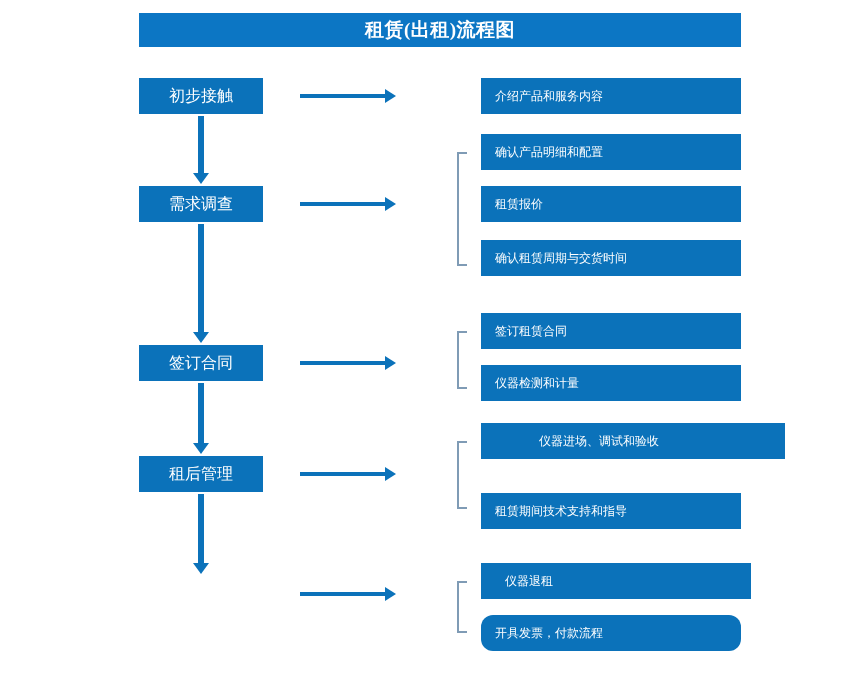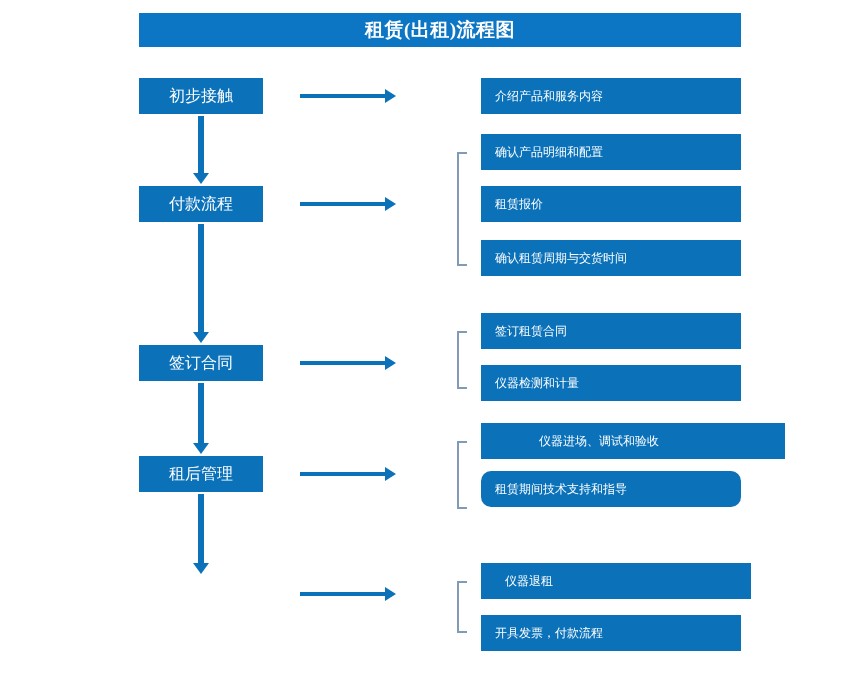--- a/index.html
+++ b/index.html
@@ -137,21 +137,21 @@
 
   <div class="title-bar">
     <span class="title-text">租赁(出租)流程图</span>
   </div>
 
   <div class="node stage-node" style="left:101px; top:78px;">
     <span class="node-text">初步接触</span>
   </div>
 
   <div class="node stage-node" style="left:101px; top:186px;">
-    <span class="node-text">付款流程</span>
+    <span class="node-text">需求调查</span>
   </div>
 
   <div class="node stage-node" style="left:101px; top:345px;">
     <span class="node-text">签订合同</span>
   </div>
 
   <div class="node stage-node" style="left:101px; top:456px;">
     <span class="node-text">租后管理</span>
   </div>
 
@@ -223,25 +223,25 @@
   </div>
 
   <div class="node detail-node" style="top:365px;">
     <span class="node-text">仪器检测和计量</span>
   </div>
 
   <div class="node detail-node" style="top:423px;padding-left:44px;">
     <span class="node-text">仪器进场、调试和验收</span>
   </div>
 
-  <div class="node detail-node" style="top:471px;border-radius:10px;">
+  <div class="node detail-node" style="top:493px;">
     <span class="node-text">租赁期间技术支持和指导</span>
   </div>
 
   <div class="node detail-node" style="top:563px;padding-left:10px;">
     <span class="node-text">仪器退租</span>
   </div>
 
-  <div class="node detail-node" style="top:615px;">
+  <div class="node detail-node" style="top:615px;border-radius:12px;">
     <span class="node-text">开具发票，付款流程</span>
   </div>
 
 </div>
 
 </body></html>

